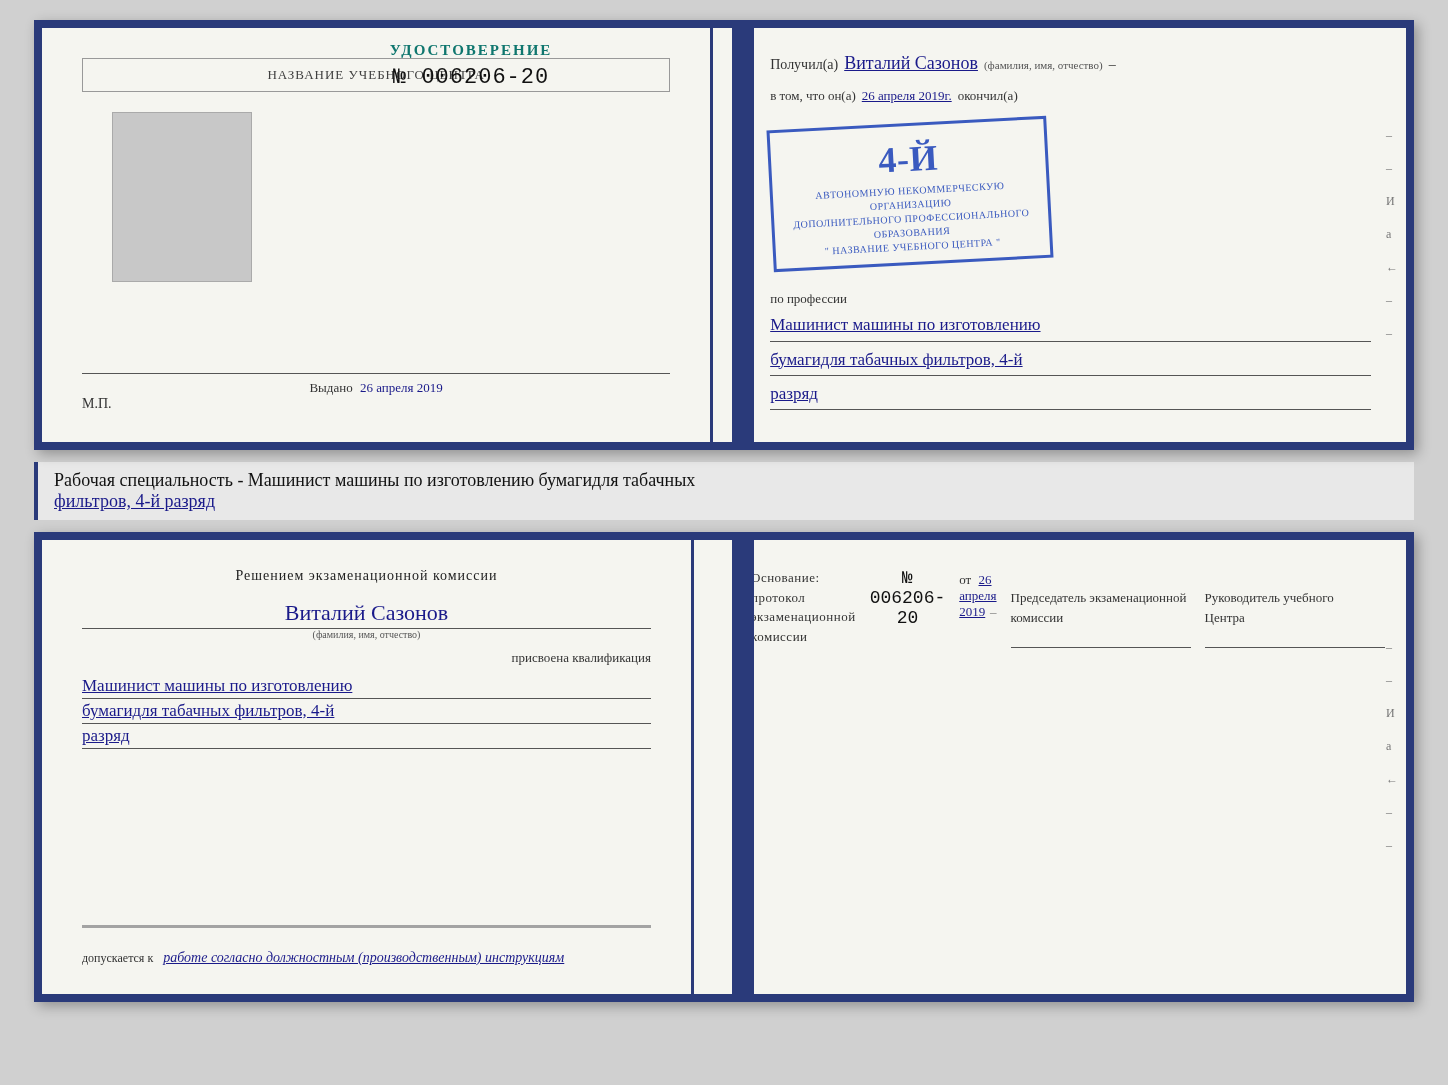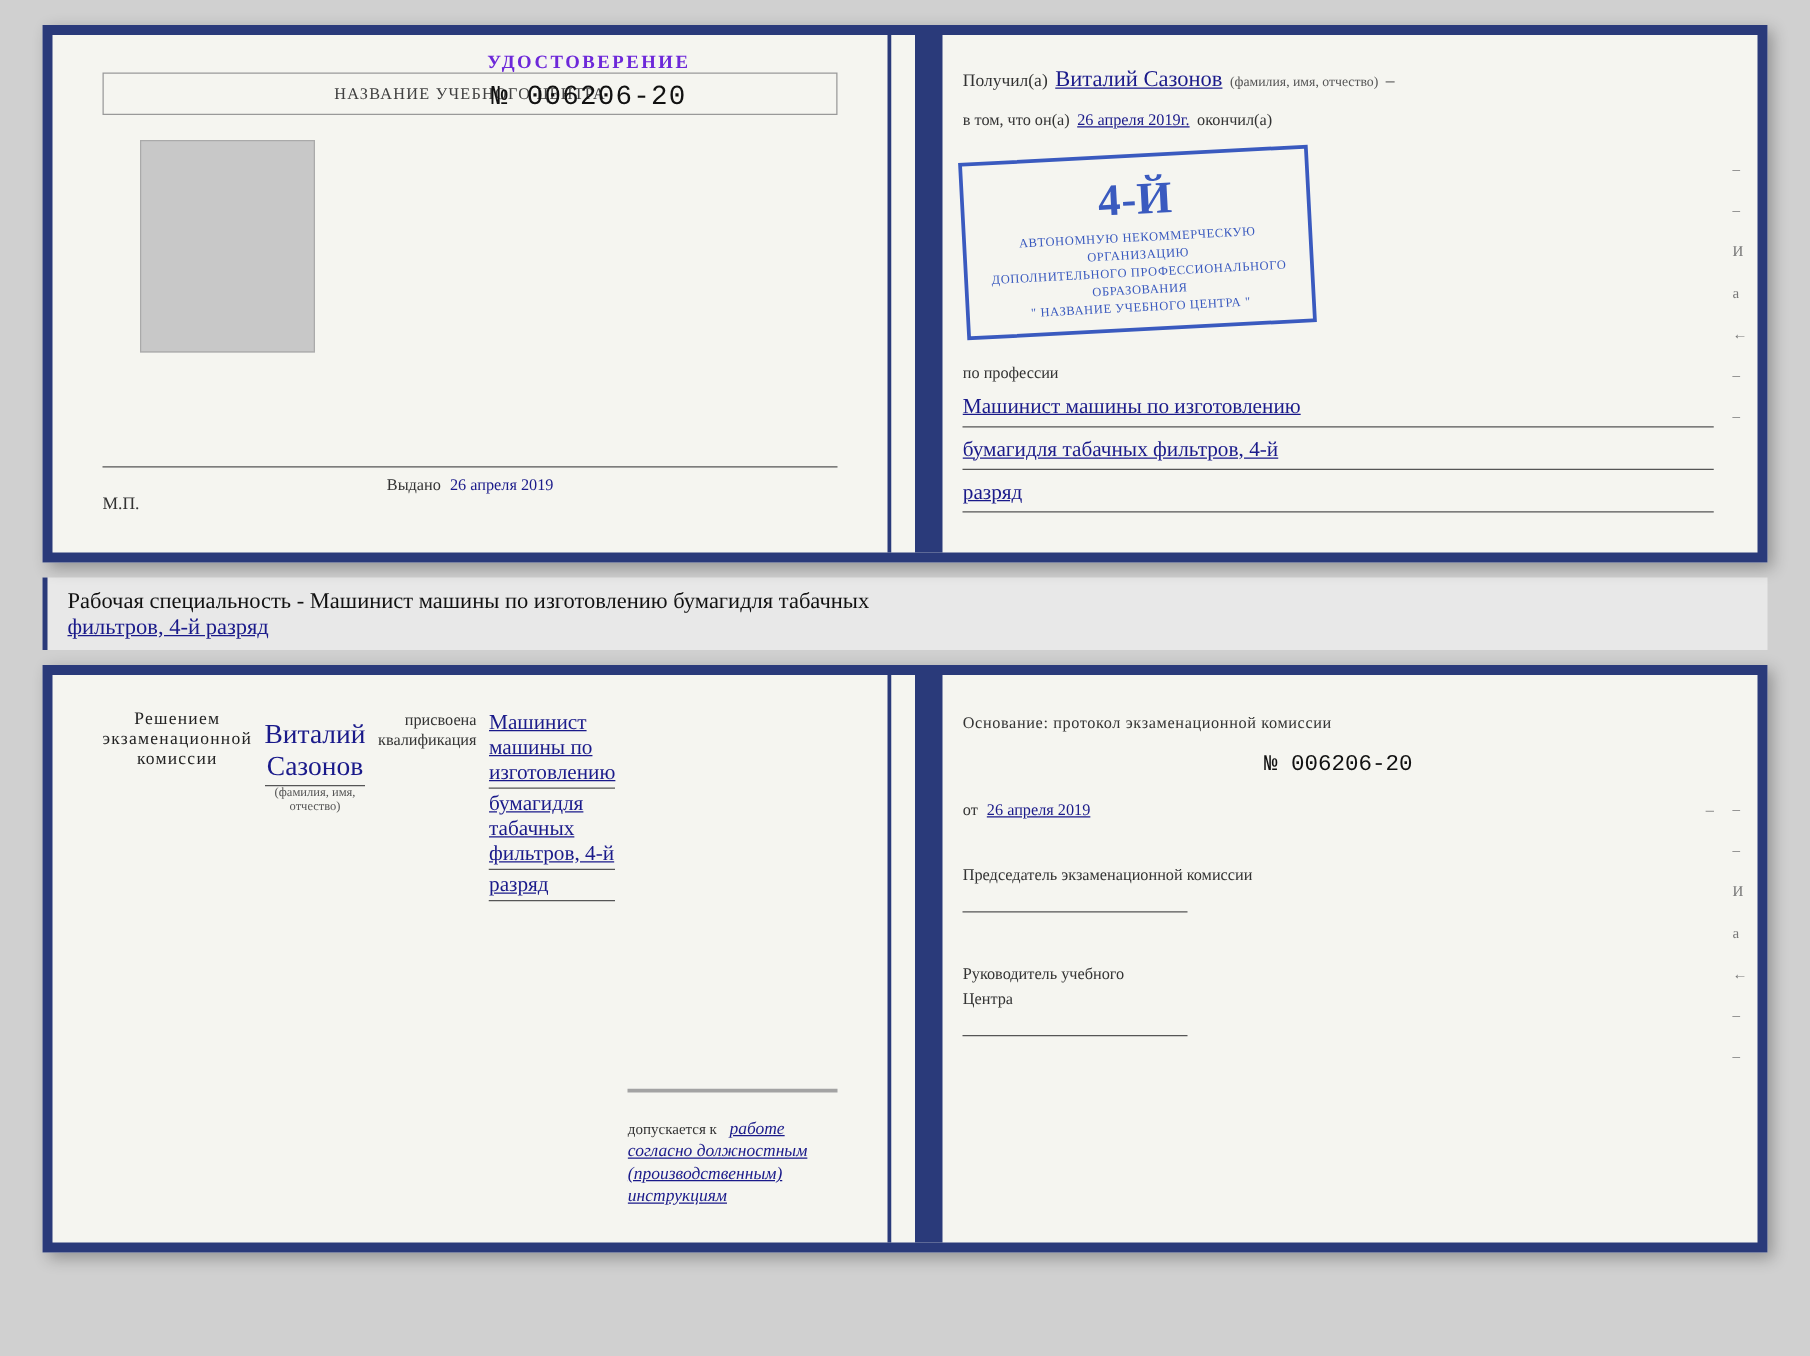--- a/index.html
+++ b/index.html
@@ -78,21 +78,21 @@
       justify-content: center;
       width: 100%;
       margin-top: -60px;
     }
 
     .cert-title {
       font-size: 15px;
       letter-spacing: 2px;
       text-transform: uppercase;
       font-weight: bold;
-      color: #6d28d9;
+      color: #0f766e;
     }
 
     .cert-number {
       font-size: 22px;
       font-family: 'Courier New', Courier, monospace;
       color: #111;
       margin-top: 6px;
       letter-spacing: 1px;
     }
 
@@ -198,31 +198,31 @@
       border: 8px solid #2a3a7a;
       display: flex;
       position: relative;
       box-shadow: 4px 4px 12px rgba(0,0,0,0.3);
     }
 
     .cert-bottom-left {
       width: 690px;
       padding: 28px 40px;
       display: flex;
-      flex-direction: row;
+      flex-direction: column;
       gap: 10px;
       border-right: 3px solid #2a3a7a;
     }
 
     .cert-bottom-right {
       width: 690px;
       margin-left: 22px;
       padding: 28px 35px;
       display: flex;
-      flex-direction: column;
+      flex-direction: row;
       gap: 14px;
     }
 
     .section-title {
       font-size: 14px;
       color: #222;
       text-align: center;
       letter-spacing: 1px;
     }
 

